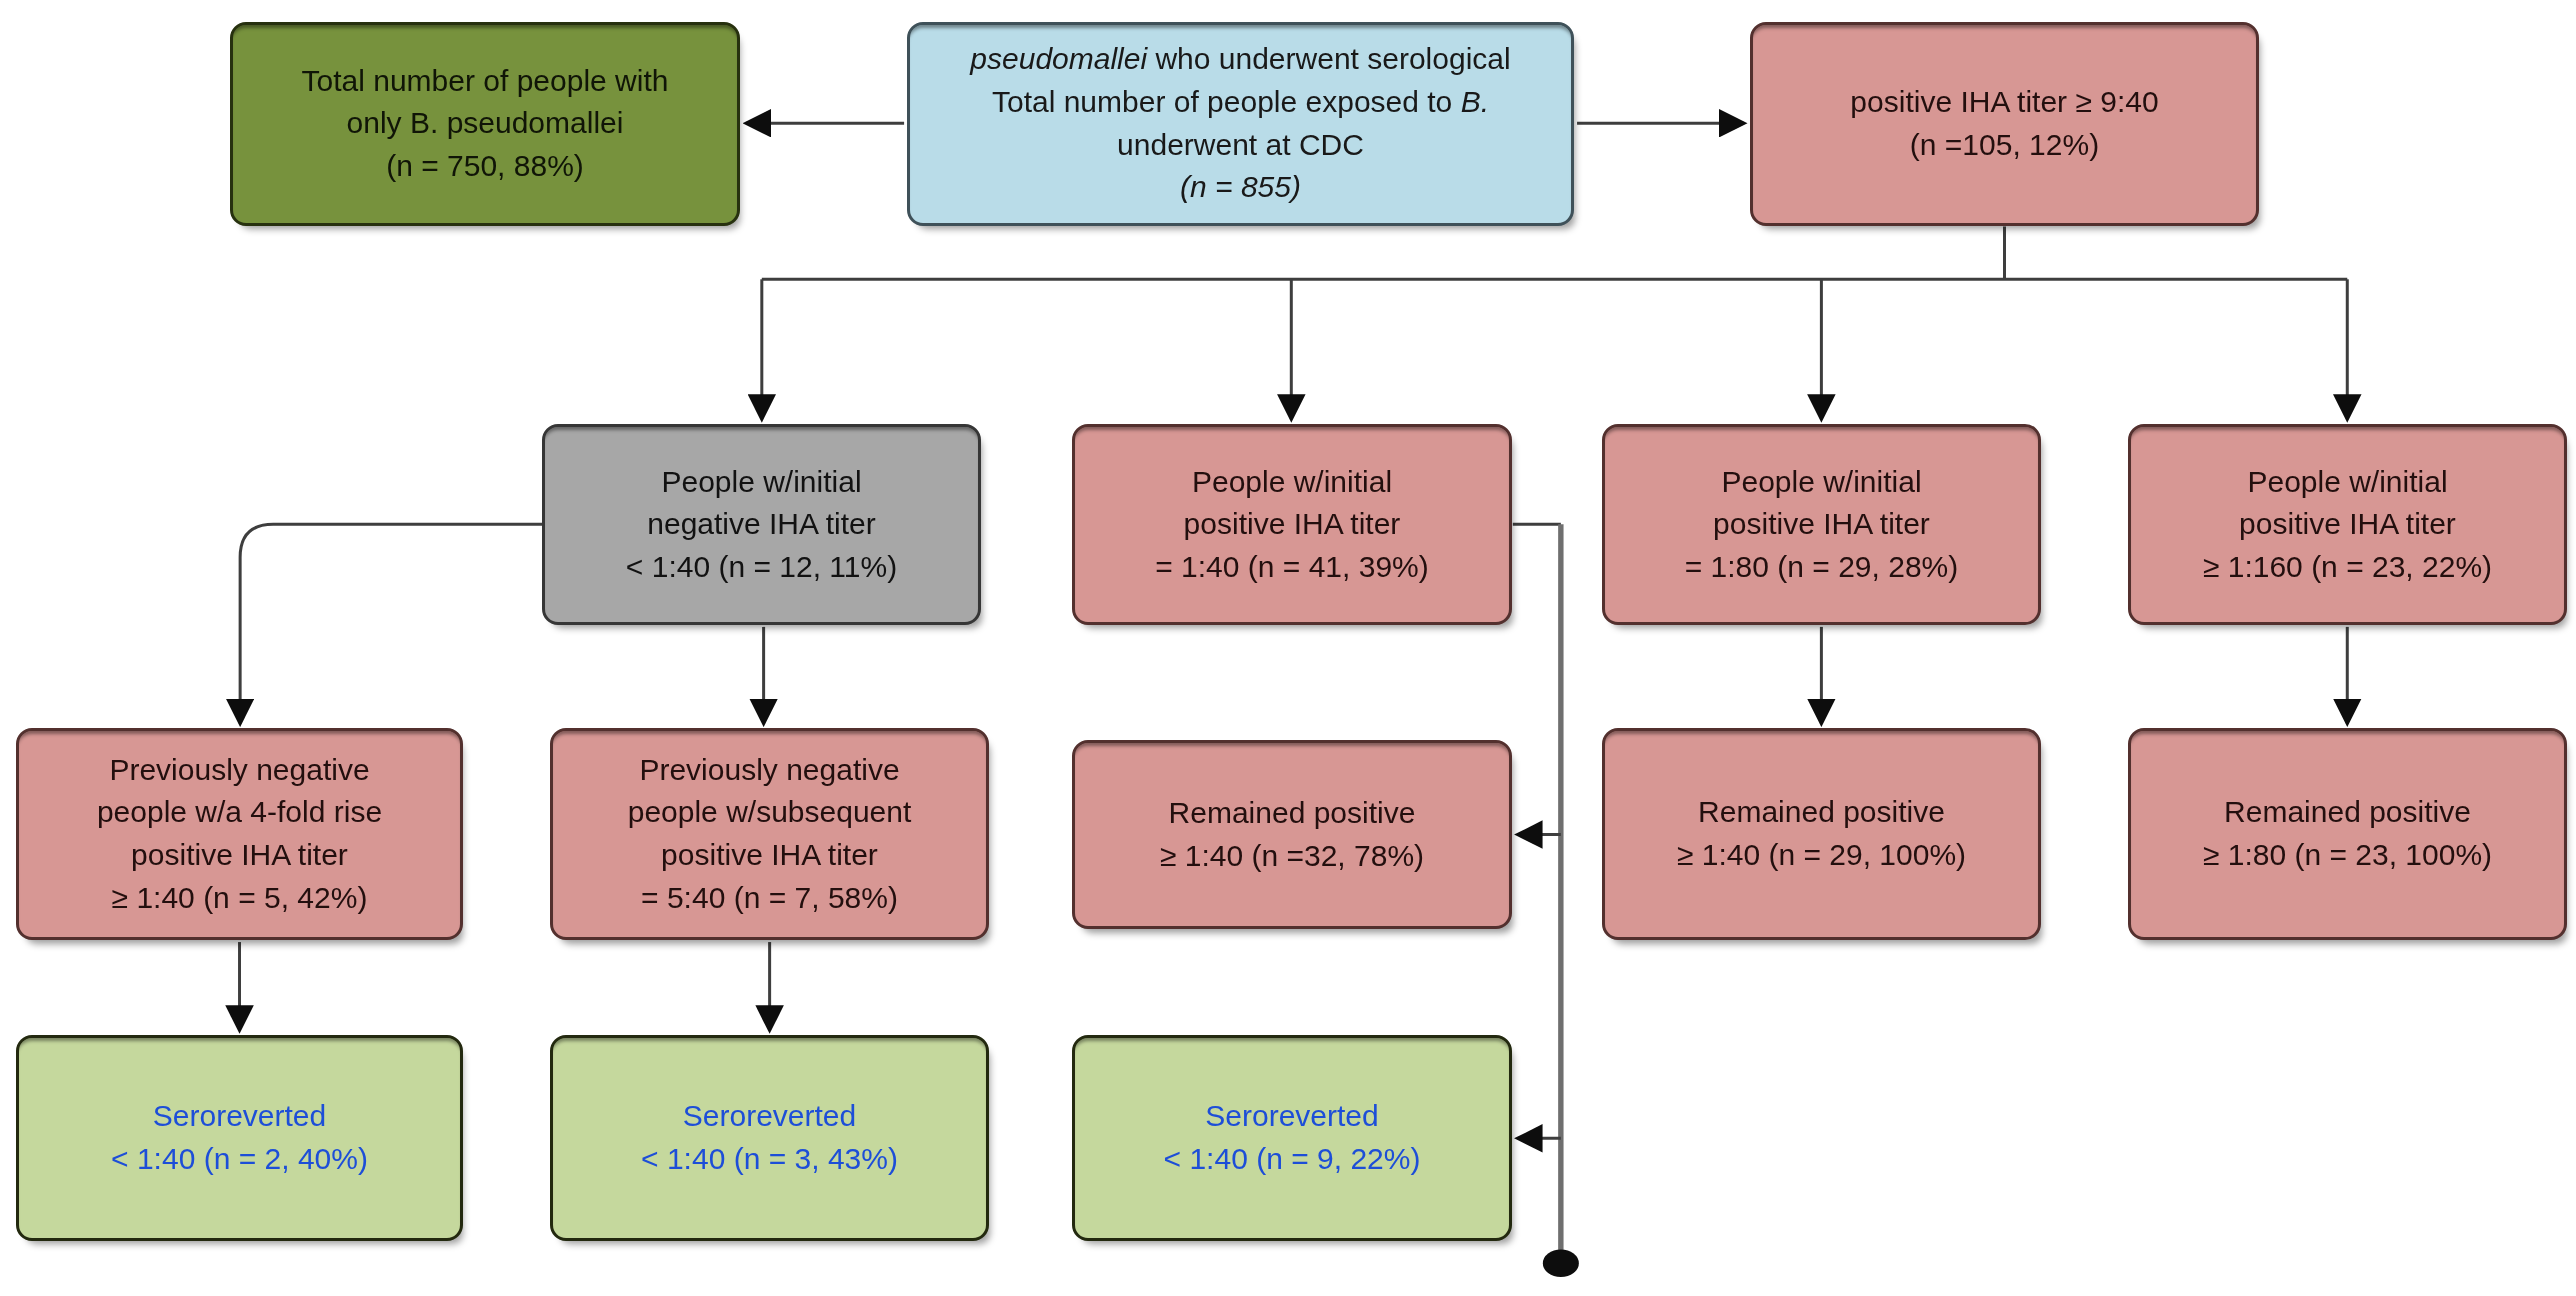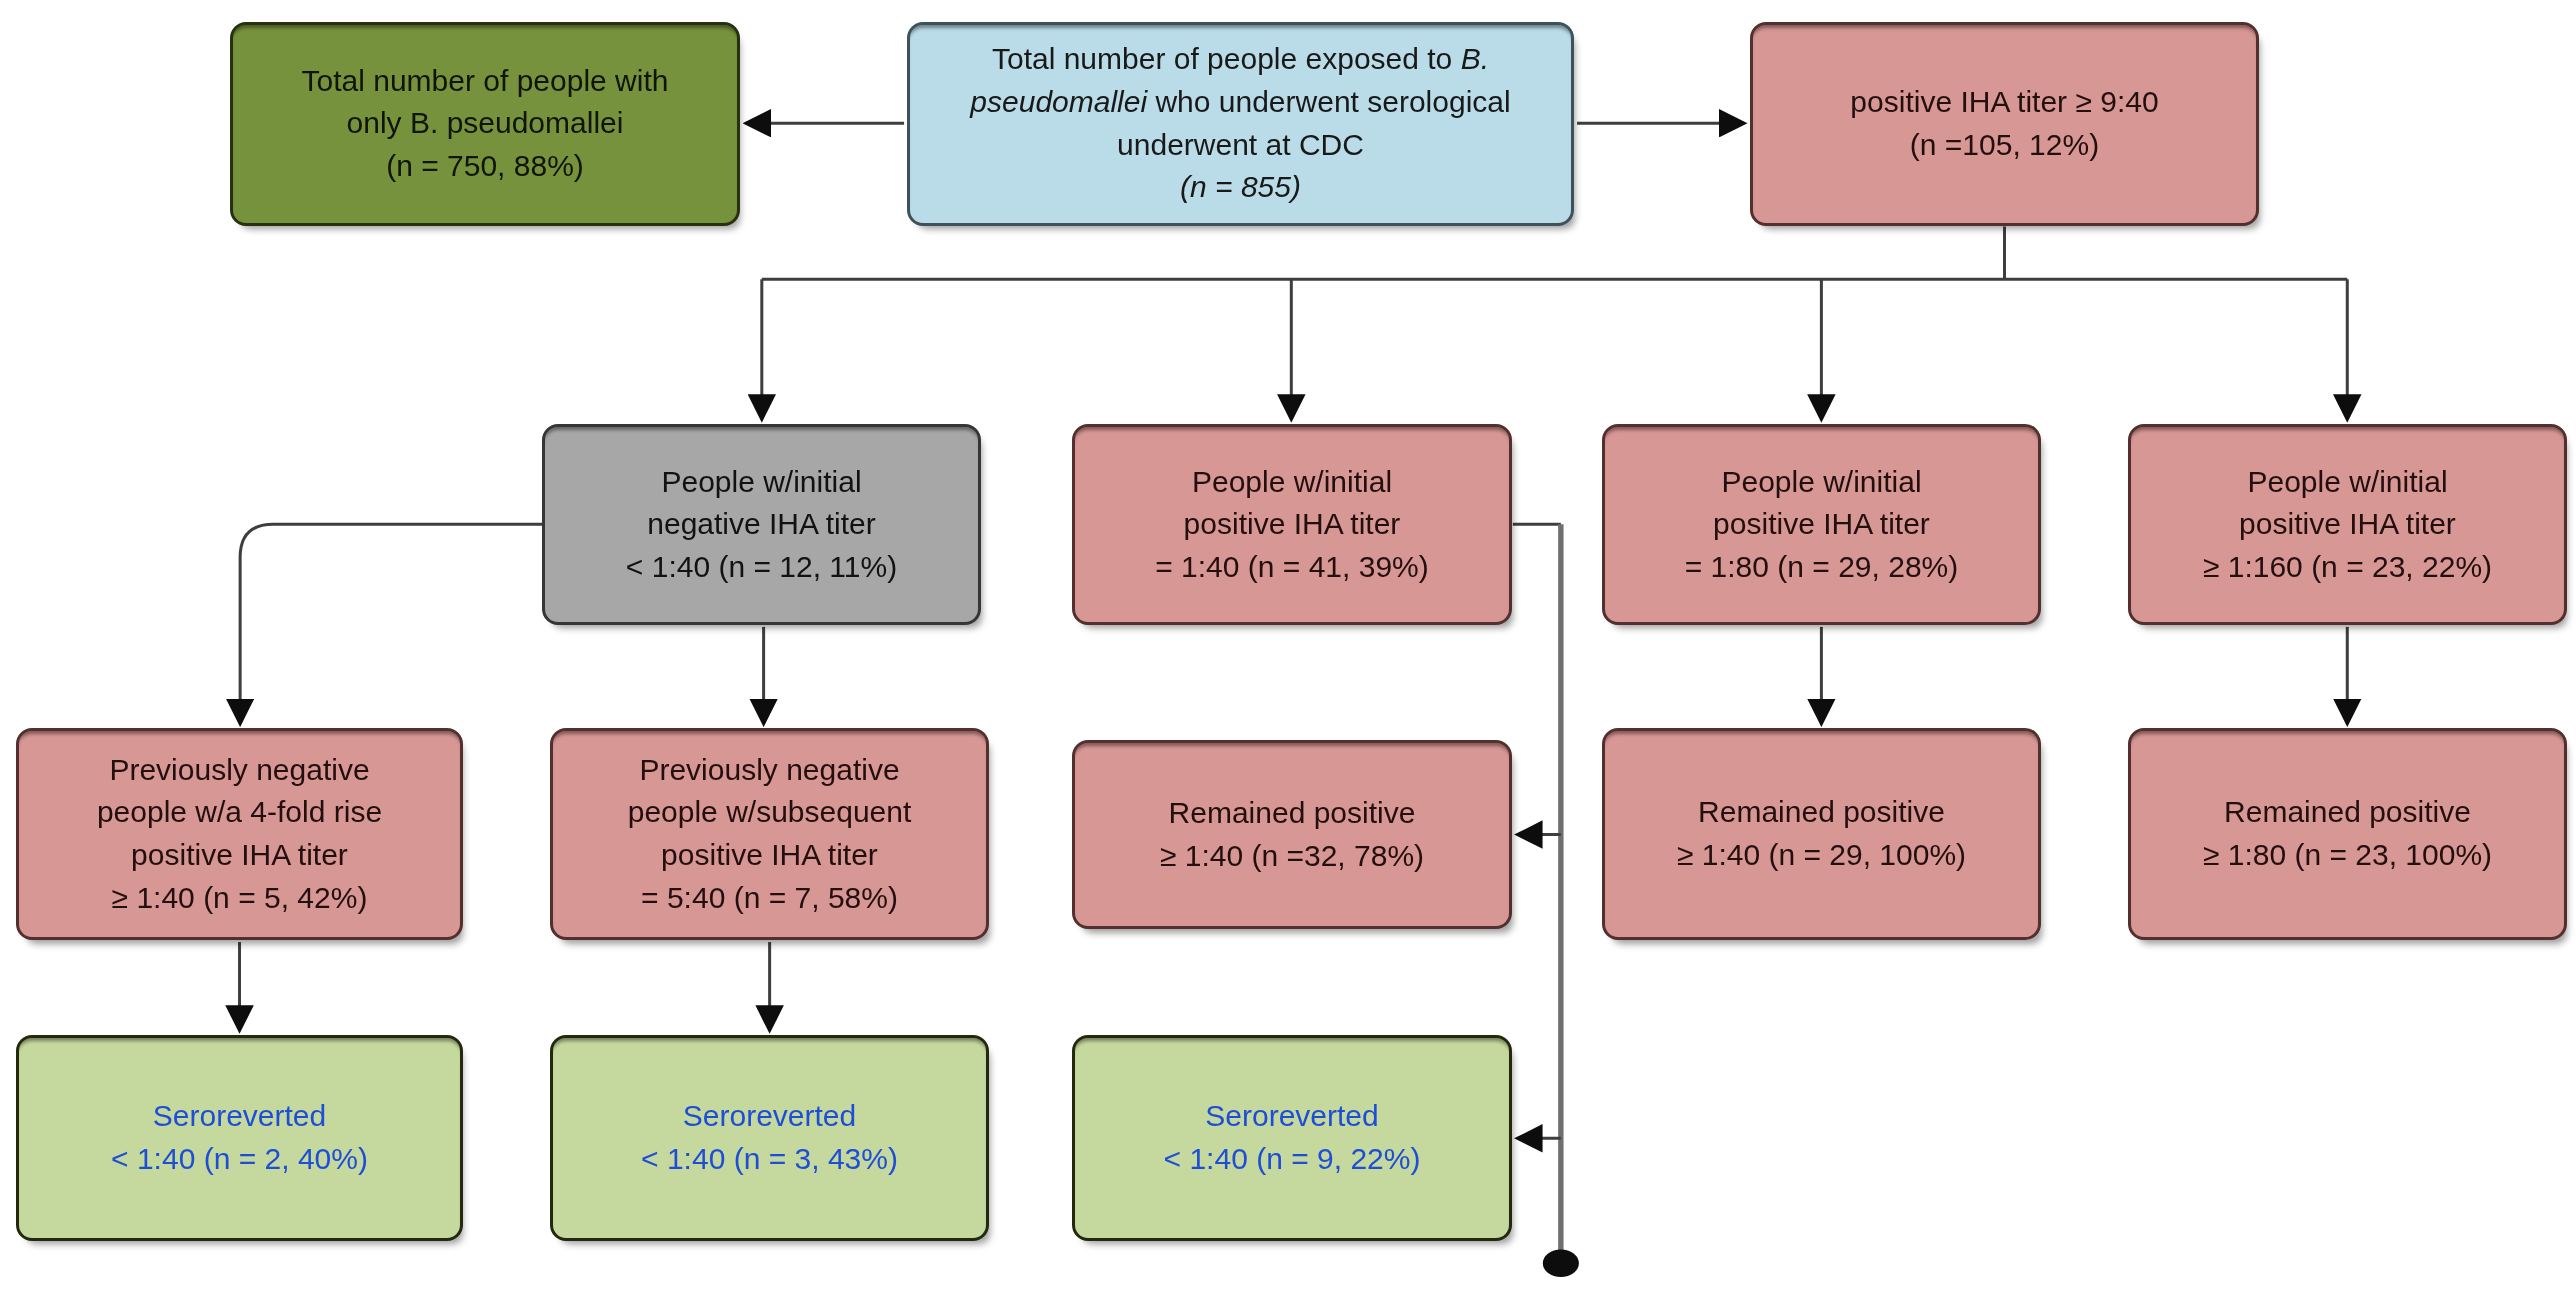--- a/index.html
+++ b/index.html
@@ -66,22 +66,22 @@
     <ellipse cx="2600" cy="2104" rx="30" ry="23" fill="#0d0d0d"></ellipse>
   </svg>
 
   <div class="node fill-negative" style="left:230px;top:21.6px;width:510px;height:204px;">
     <div class="ln">Total number of people with</div>
     <div class="ln">only B. pseudomallei</div>
     <div class="ln">(n = 750, 88%)</div>
   </div>
 
   <div class="node fill-exposed" style="left:907px;top:21.6px;width:667px;height:204px;">
+    <div class="ln"><span class="it">pseudomallei</span><span> who underwent serological</span></div>
     <div class="ln"><span>Total number of people exposed to </span><span class="it">B.</span></div>
-    <div class="ln"><span class="it">pseudomallei</span><span> who underwent serological</span></div>
     <div class="ln">underwent at CDC</div>
     <div class="ln it">(n = 855)</div>
   </div>
 
   <div class="node fill-positive" style="left:1750px;top:21.6px;width:509px;height:204px;">
     <div class="ln">positive IHA titer ≥ 9:40</div>
     <div class="ln">(n =105, 12%)</div>
   </div>
 
   <div class="node fill-graynode" style="left:542px;top:424px;width:439px;height:201px;">

